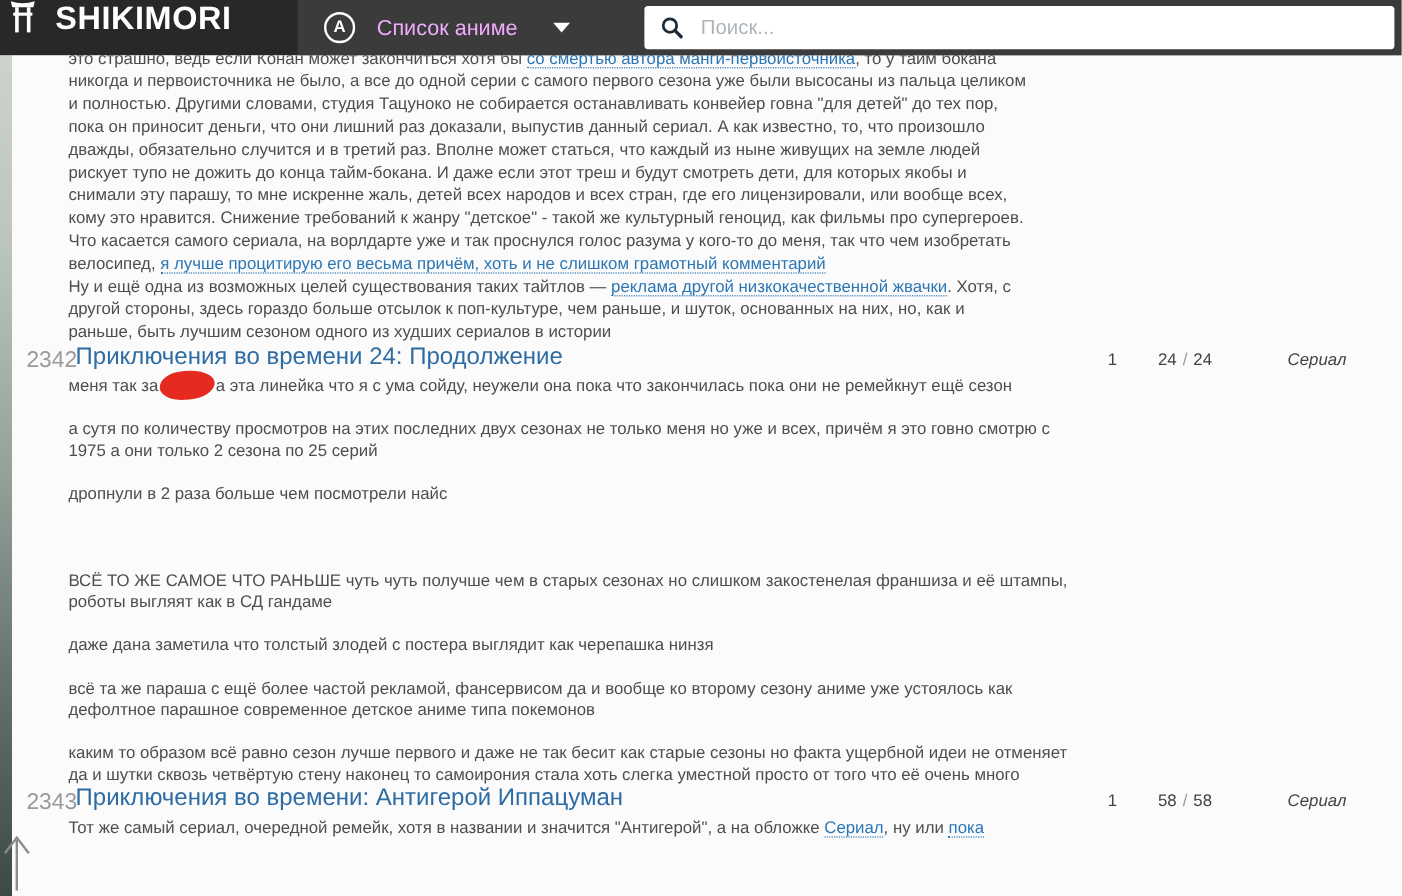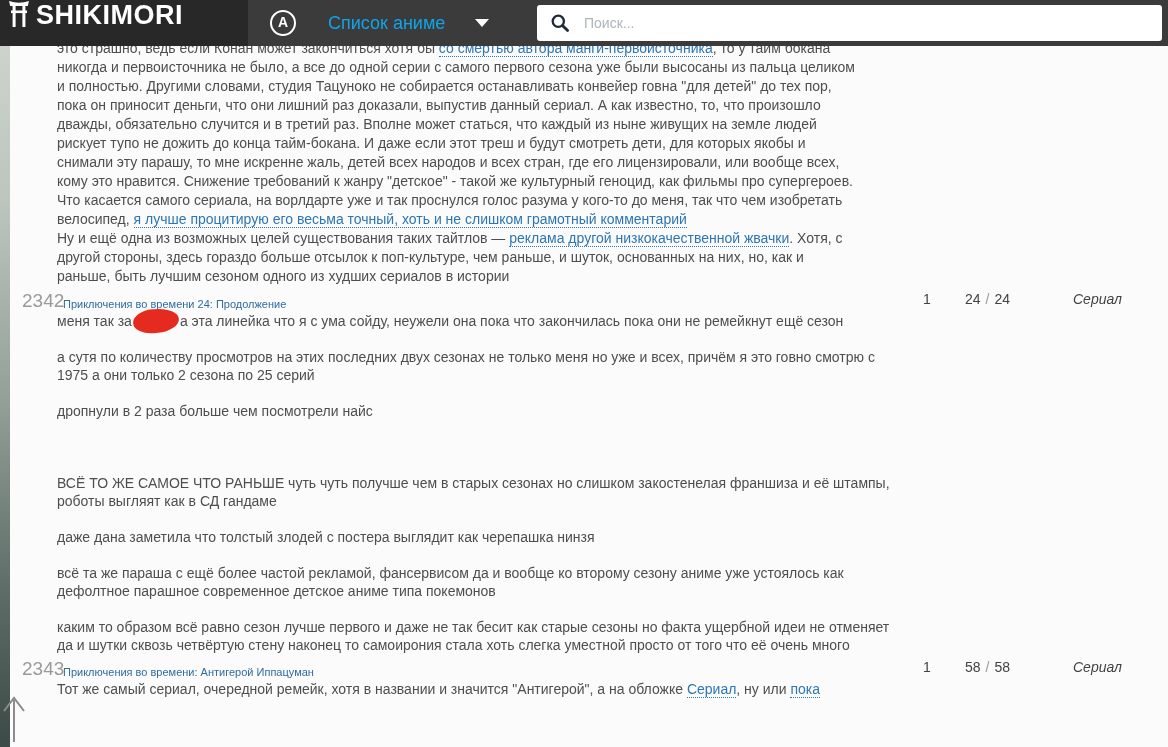--- a/index.html
+++ b/index.html
@@ -8,52 +8,52 @@
     background:#fbfbfb;
     font-family:"Liberation Sans","DejaVu Sans",sans-serif;
   }
   
   .topbar{
     position:absolute;left:0;top:0;width:1168px;height:46px;
     background:#282828;z-index:20;
   }
   .logo{
     position:absolute;left:8px;top:0;height:30px;display:flex;align-items:center;
-    gap:6px;color:#fff;text-decoration:none;
+    gap:16px;color:#fff;text-decoration:none;
   }
   .logo-text{
     font-size:27px;font-weight:bold;letter-spacing:.5px;color:#fff;
   }
   .nav-panel{
     position:absolute;left:248px;top:0;width:283px;height:46px;
     background:#3b3b3b;display:flex;align-items:center;cursor:pointer;
   }
   .circle-a{
     margin-left:22px;width:22px;height:22px;border:2px solid #fff;border-radius:50%;
     color:#fff;font-size:14px;font-weight:bold;text-align:center;line-height:21px;
     flex:0 0 auto;
   }
-  .nav-label{color:#0ea5e9;font-size:18px;margin-left:32px;}
+  .nav-label{color:#f0abfc;font-size:18px;margin-left:18px;}
   .caret-down{
     margin-left:30px;width:0;height:0;
     border-left:7px solid transparent;border-right:7px solid transparent;
     border-top:8px solid #fff;
   }
   .search-panel{
     position:absolute;left:531px;top:0;right:0;height:46px;background:#3b3b3b;
   }
   .search-box{
     position:absolute;left:6px;top:5px;right:6px;height:36px;background:#fff;
     border-radius:3px;display:flex;align-items:center;
   }
   .search-box svg{margin-left:13px;flex:0 0 auto;}
   .search-input{
     border:none;outline:none;background:transparent;flex:1;
     font-family:"Liberation Sans","DejaVu Sans",sans-serif;
-    font-size:14px;color:#7f1d1d;margin-left:12px;
+    font-size:17px;color:#7f1d1d;margin-left:12px;
   }
   .search-input::placeholder{color:#aeb4b9;}
   
   .side-strip{
     position:absolute;left:0;top:46px;width:10px;bottom:0;
     background:linear-gradient(#ccd3cb 0%,#bcc6bd 22%,#93a199 50%,#5d6c66 78%,#3c4a47 100%);
   }
   .back-top{
     position:absolute;left:1px;top:692px;width:30px;height:52px;z-index:5;cursor:pointer;
   }
@@ -70,21 +70,21 @@
   .entry-comment{line-height:18px;width:833px;}
   .inline-link{
     color:#2c76b5;text-decoration:none;border-bottom:1px dotted #2c76b5;cursor:pointer;text-align:right;
   }
   .entry-head{position:relative;height:26px;box-sizing:border-box;}
   .row-num{
     position:absolute;left:12px;top:4px;width:38px;text-align:right;
     color:#9a9a9a;font-size:19px;
   }
   .row-title{
-    position:absolute;left:53px;top:12px;font-size:11px;color:#2e6ca3;
+    position:absolute;left:53px;top:0;font-size:20px;color:#2e6ca3;
     text-decoration:none;cursor:pointer;
   }
   .col-score{position:absolute;left:905px;top:5px;width:24px;text-align:center;color:#424242;font-size:14px;}
   .col-eps{position:absolute;left:955px;top:5px;width:110px;text-align:left;color:#424242;font-size:14px;}
   .eps-sep{color:#9a9a9a;margin:0 5px;}
   .col-kind{position:absolute;left:1063px;top:5px;color:#424242;font-size:14px;font-style:italic;}
   .redaction{
     display:inline-block;width:46px;height:24px;background:#e52b20;
     border-radius:50% 60% 55% 50% / 60% 55% 60% 55%;
     transform:rotate(-5deg);vertical-align:middle;margin:-8px 1px -6px;
@@ -126,21 +126,21 @@
 <div class="side-strip"></div>
 <div class="back-top">
   <svg width="28" height="52" viewBox="0 0 28 52">
     <path d="M13 50 L13 8 M3 19 L13 6 L23 19" fill="none" stroke="#8b8b8b" stroke-width="2"></path>
   </svg>
 </div>
 
 <div class="content">
 
   <div class="comment pre-comment">это страшно, ведь если Конан может закончиться хотя бы <a class="inline-link" href="#">со смертью автора манги-первоисточника</a>, то у тайм бокана никогда и первоисточника не было, а все до одной серии с самого первого сезона уже были высосаны из пальца целиком и полностью. Другими словами, студия Тацуноко не собирается останавливать конвейер говна "для детей" до тех пор, пока он приносит деньги, что они лишний раз доказали, выпустив данный сериал. А как известно, то, что произошло дважды, обязательно случится и в третий раз. Вполне может статься, что каждый из ныне живущих на земле людей рискует тупо не дожить до конца тайм-бокана. И даже если этот треш и будут смотреть дети, для которых якобы и снимали эту парашу, то мне искренне жаль, детей всех народов и всех стран, где его лицензировали, или вообще всех, кому это нравится. Снижение требований к жанру "детское" - такой же культурный геноцид, как фильмы про супергероев.
-Что касается самого сериала, на ворлдарте уже и так проснулся голос разума у кого-то до меня, так что чем изобретать велосипед, <a class="inline-link" href="#">я лучше процитирую его весьма точный, хоть и не слишком грамотный комментарий</a>
+Что касается самого сериала, на ворлдарте уже и так проснулся голос разума у кого-то до меня, так что чем изобретать велосипед, <a class="inline-link" href="#">я лучше процитирую его весьма причём, хоть и не слишком грамотный комментарий</a>
 Ну и ещё одна из возможных целей существования таких тайтлов — <a class="inline-link" href="#">реклама другой низкокачественной жвачки</a>. Хотя, с другой стороны, здесь гораздо больше отсылок к поп-культуре, чем раньше, и шуток, основанных на них, но, как и раньше, быть лучшим сезоном одного из худших сериалов в истории</div>
 
   <div class="entry-head">
     <span class="row-num">2342</span>
     <a class="row-title" href="#">Приключения во времени 24: Продолжение</a>
     <span class="col-score">1</span>
     <span class="col-eps"><span>24</span><span class="eps-sep">/</span><span>24</span></span>
     <span class="col-kind">Сериал</span>
   </div>
   <div class="comment entry-comment">меня так за<span class="redaction"></span>а эта линейка что я с ума сойду, неужели она пока что закончилась пока они не ремейкнут ещё сезон

